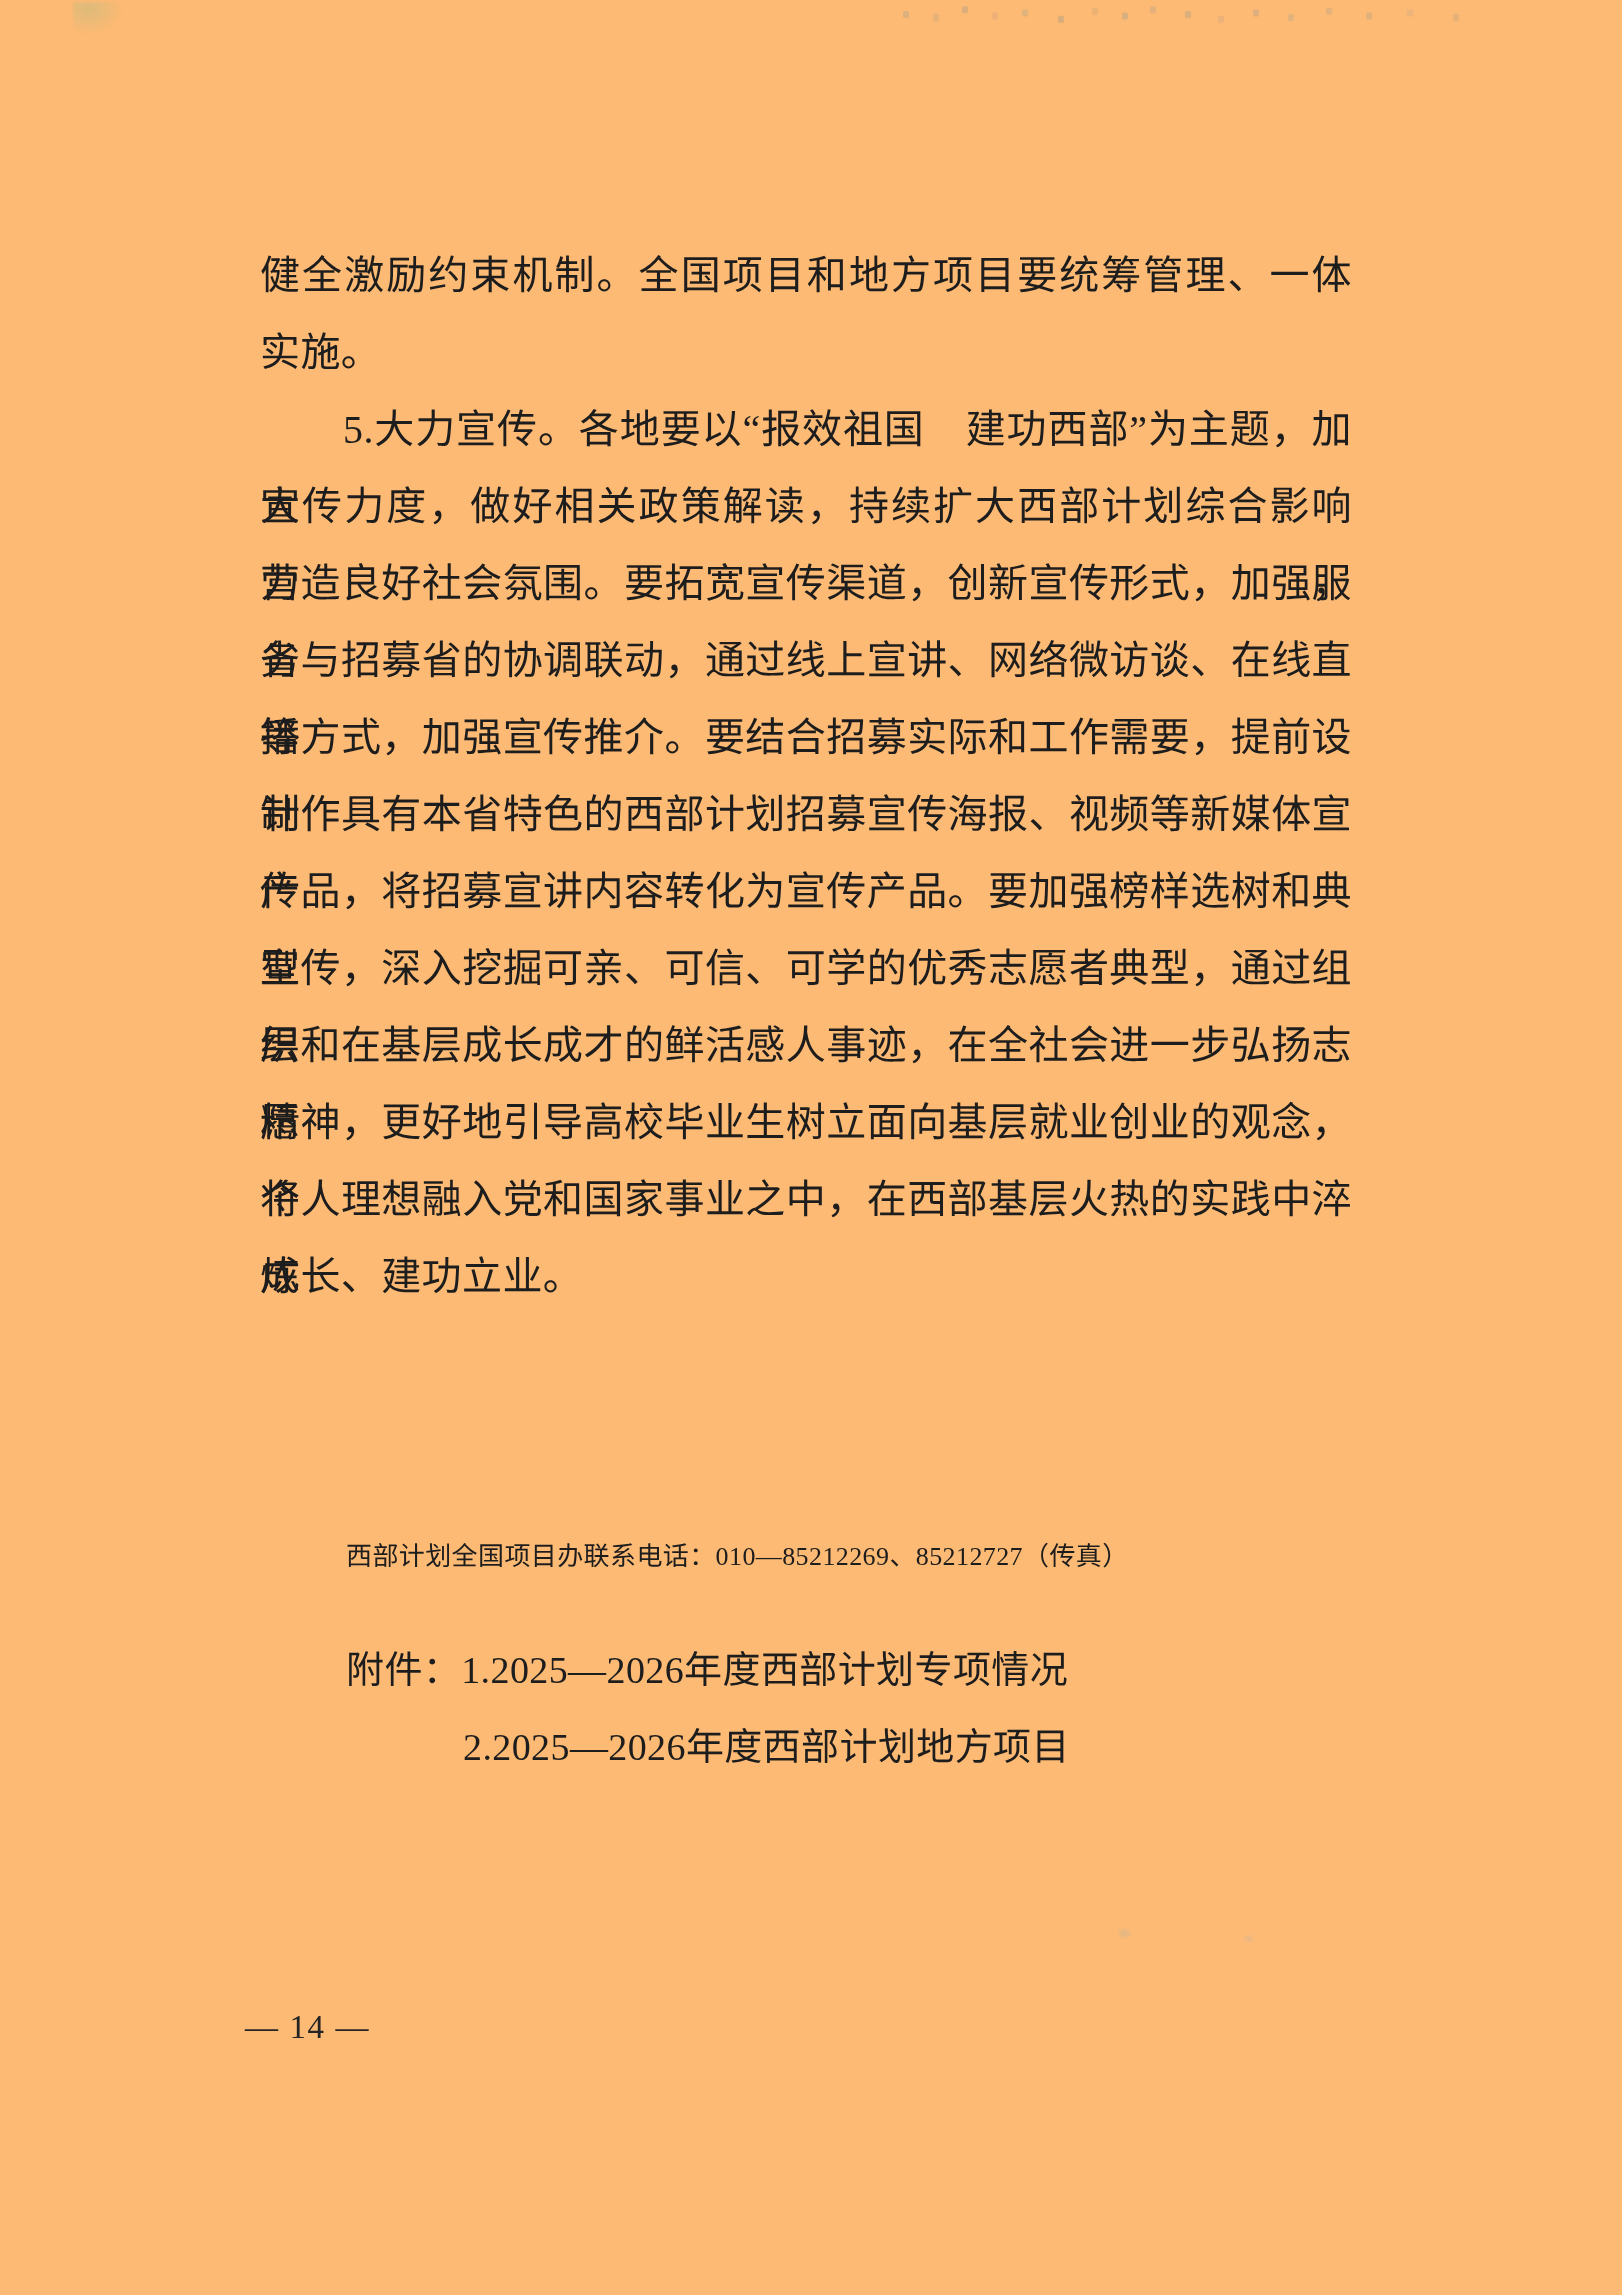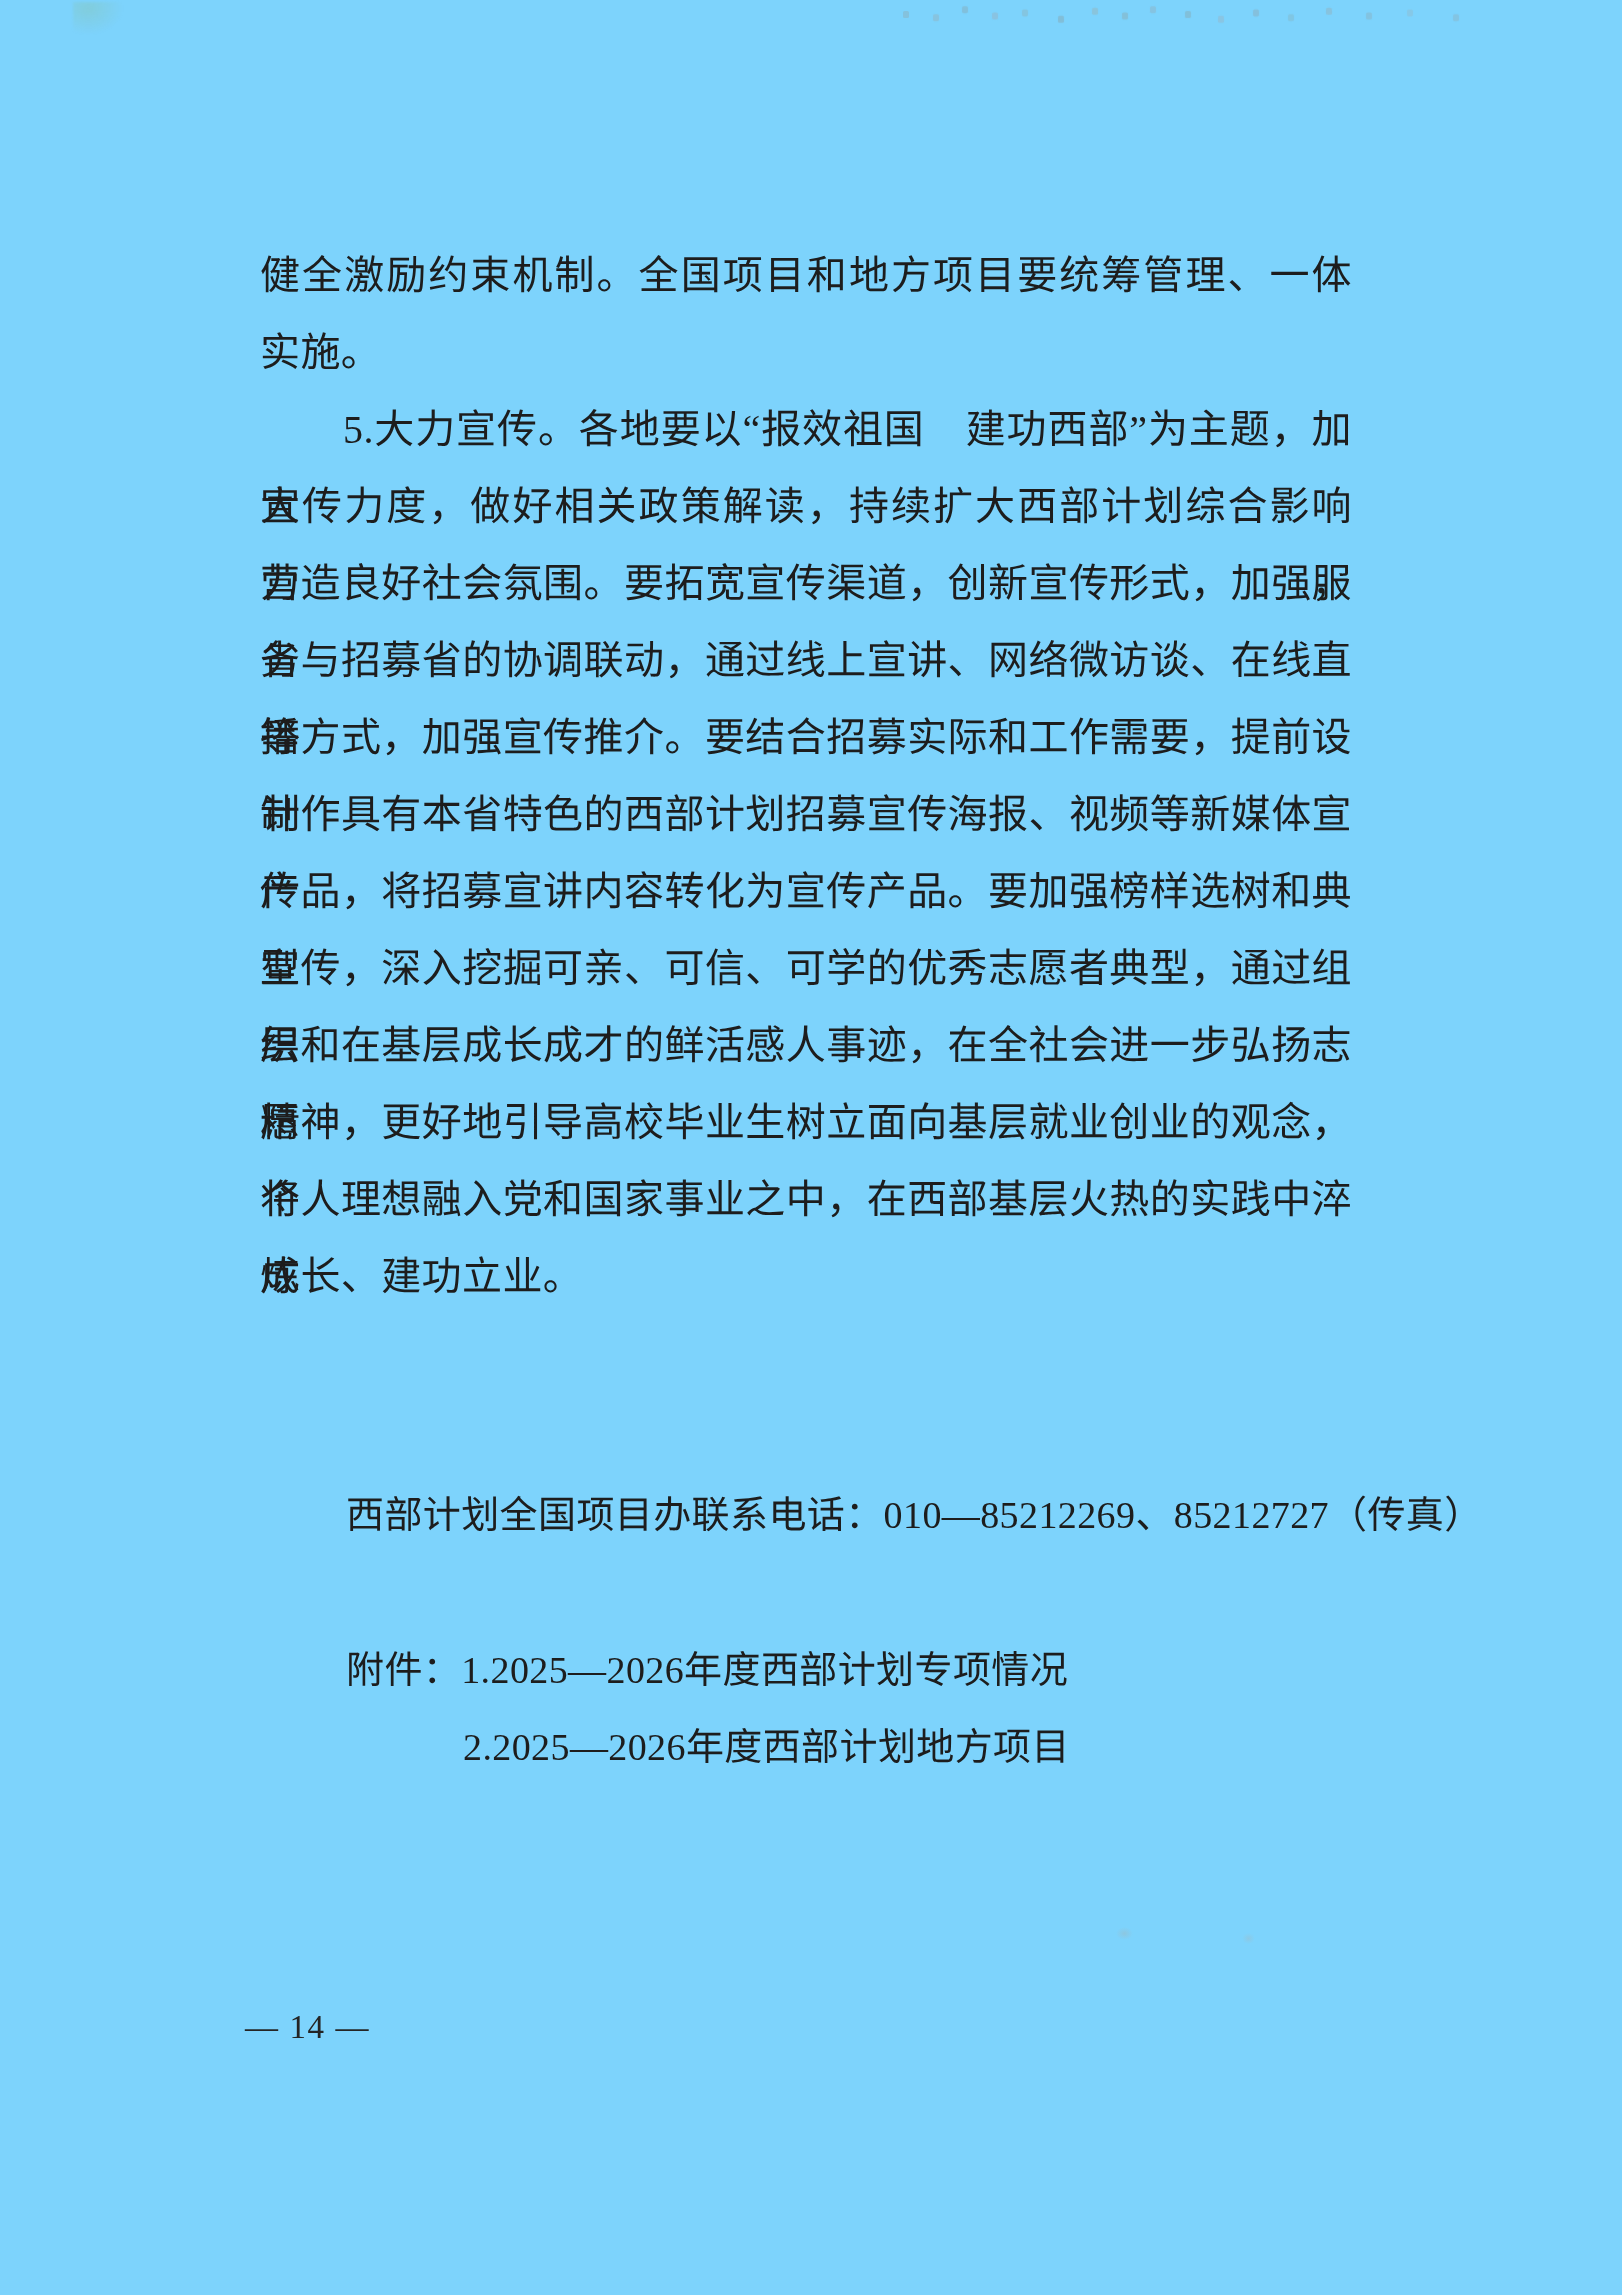--- a/index.html
+++ b/index.html
@@ -4,21 +4,21 @@
 <style>
   html, body {
     margin: 0;
     padding: 0;
     background: #ffffff;
   }
   .page {
     position: relative;
     width: 1623px;
     height: 2295px;
-    background: #7dd3fc;
+    background: #fdba74;
     font-family: "Liberation Serif", "DejaVu Serif", serif;
     color: #1d1d1d;
     overflow: hidden;
   }
   
   .artifact {
     position: absolute;
     pointer-events: none;
   }
   .artifact-smudge-left {
@@ -83,23 +83,23 @@
     text-align: right;
     text-align-last: left;
   }
   .line.pstart {
     text-indent: 83px;
   }
 
   .contact-line {
     position: absolute;
     left: 346px;
-    top: 1477px;
+    top: 1518px;
     width: 1125px;
-    font-size: 38px;
+    font-size: 26px;
     line-height: 77px;
     letter-spacing: 0.4px;
     white-space: nowrap;
   }
 
   .attachments {
     position: absolute;
     left: 346px;
     top: 1632px;
     font-size: 38px;

